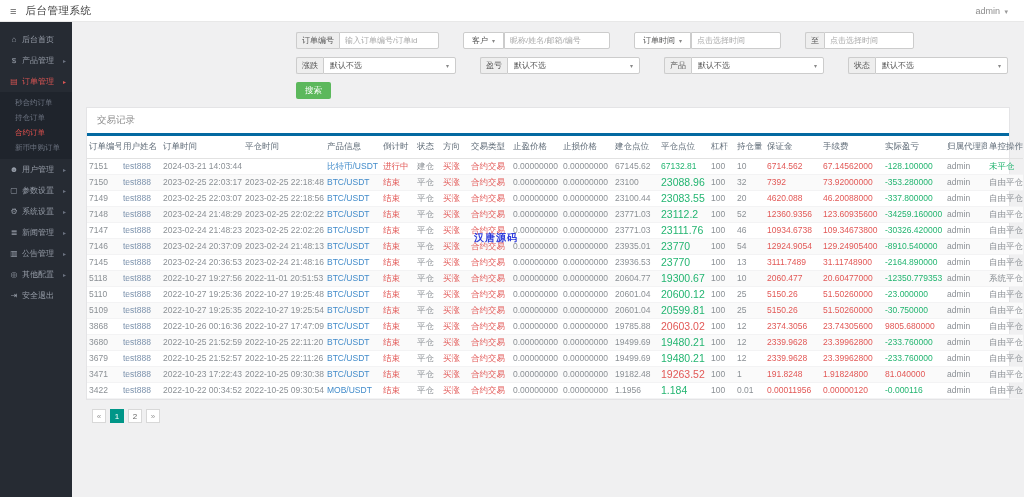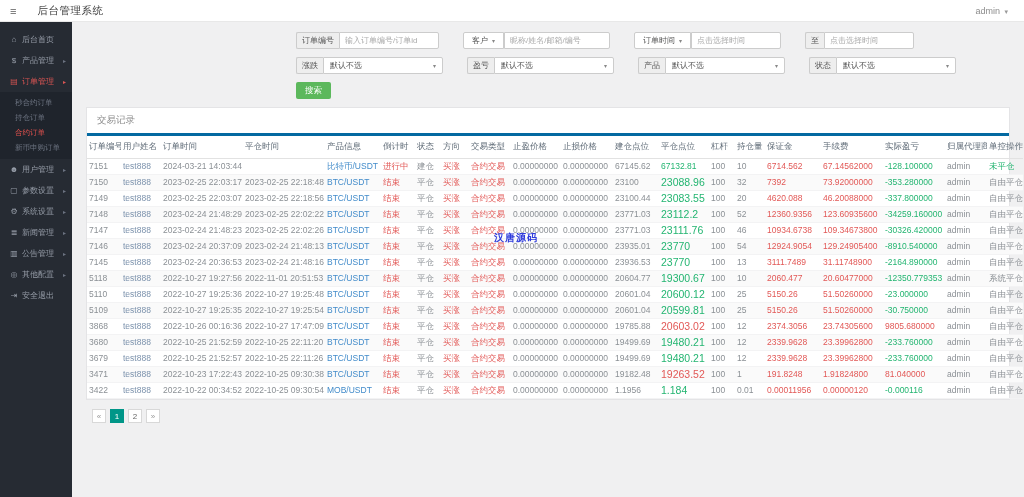--- a/index.html
+++ b/index.html
@@ -3,21 +3,21 @@
 <meta charset="utf-8">
 <style>
   * { margin:0; padding:0; box-sizing:border-box; }
   html,body { width:1024px; height:497px; overflow:hidden; background:#f0f0f1;
     font-family:"Liberation Sans","DejaVu Sans",sans-serif; position:relative; }
 
   
   .topbar { height:22px; background:#ffffff; border-bottom:1px solid #e8e8e8;
     display:flex; align-items:center; padding:0 16px 0 10px; }
   .burger { font-size:11px; color:#5a5a5a; margin-right:9px; cursor:pointer; }
-  .brand  { font-size:10.5px; color:#3d3d3d; letter-spacing:.5px;margin-left:12px; }
+  .brand  { font-size:10.5px; color:#3d3d3d; letter-spacing:.5px; }
   .top-right { margin-left:auto; font-size:9px; color:#8c8c8c; cursor:pointer; }
   .top-right .caret { font-size:7px; color:#9a9a9a; margin-left:2px; }
 
   
   .layout { display:flex; height:475px; }
   .sidebar { width:72px; background:#262b33; flex-shrink:0; padding-top:7px; }
   .side-item { height:21px; display:flex; align-items:center; padding:0 6px 0 9px;
     color:#969da8; font-size:8px; cursor:pointer; white-space:nowrap; }
   .side-item .glyph { width:10px; margin-right:3px; font-size:8px; text-align:center; }
   .side-item .arrow { margin-left:auto; font-size:6px; color:#6b7280; }
@@ -37,21 +37,21 @@
     font-size:8px; color:#555; display:flex; align-items:center; padding:0 5px;
     border-radius:2px 0 0 2px; white-space:nowrap; }
   .f-input { border:1px solid #cccccc; font-size:8px; color:#666; padding:0 5px;
     border-radius:0 2px 2px 0; width:96px; background:#fff; outline:none; }
   .f-input::placeholder { color:#aaa; }
   .f-select { border:1px solid #cccccc; background:#fff; font-size:8px; color:#555;
     display:flex; align-items:center; padding:0 8px; gap:4px; cursor:pointer;
     border-radius:2px 0 0 2px; white-space:nowrap; }
   .f-select .caret, .sel-wide .caret { font-size:6px; color:#888; }
   .sel-wide { border:1px solid #cccccc; background:#fff; font-size:8px; color:#555;
-    display:flex; align-items:center; padding:0 6px; width:120px; cursor:pointer;
+    display:flex; align-items:center; padding:0 6px; width:133px; cursor:pointer;
     border-radius:0 2px 2px 0; justify-content:space-between; }
   .btn-search { background:#5cb85c; color:#fff; font-size:8.5px; border:none;
     border-radius:2px; padding:0 9px; height:17px; cursor:pointer; }
 
   
   .card { background:#fff; border:1px solid #e4e4e6; margin-top:2px; }
   .card-title { font-size:9.5px; color:#8b8b8b; padding:6px 10px;
     border-bottom:3px solid #0369a1; }
   table { width:100%; border-collapse:collapse; table-layout:fixed; font-size:8.5px; }
   th { font-weight:normal; color:#5f6b77; text-align:left; padding:5px 2px;
@@ -67,21 +67,21 @@
   .c-user  { color:#7d93ad; cursor:pointer; }
 
   
   .pagination { display:flex; gap:4px; margin:9px 0 0 6px; }
   .page { min-width:14px; height:14px; line-height:13px; text-align:center;
     border:1px solid #d8d8d8; background:#fff; color:#666; font-size:8px;
     padding:0 3px; cursor:pointer; }
   .page.arrow-btn { color:#999; }
   .page.active { background:#009688; border-color:#009688; color:#fff; }
 
-  .watermark { position:absolute; left:494px; top:231px; color:#2e3bdb;
+  .watermark { position:absolute; left:474px; top:231px; color:#2e3bdb;
     font-weight:bold; font-size:10px; letter-spacing:1px; z-index:9; }
 </style>
 </head>
 <body>
 
 <div class="topbar">
   <span class="burger">≡</span>
   <span class="brand">后台管理系统</span>
   <span class="top-right">
     <span>admin</span>

